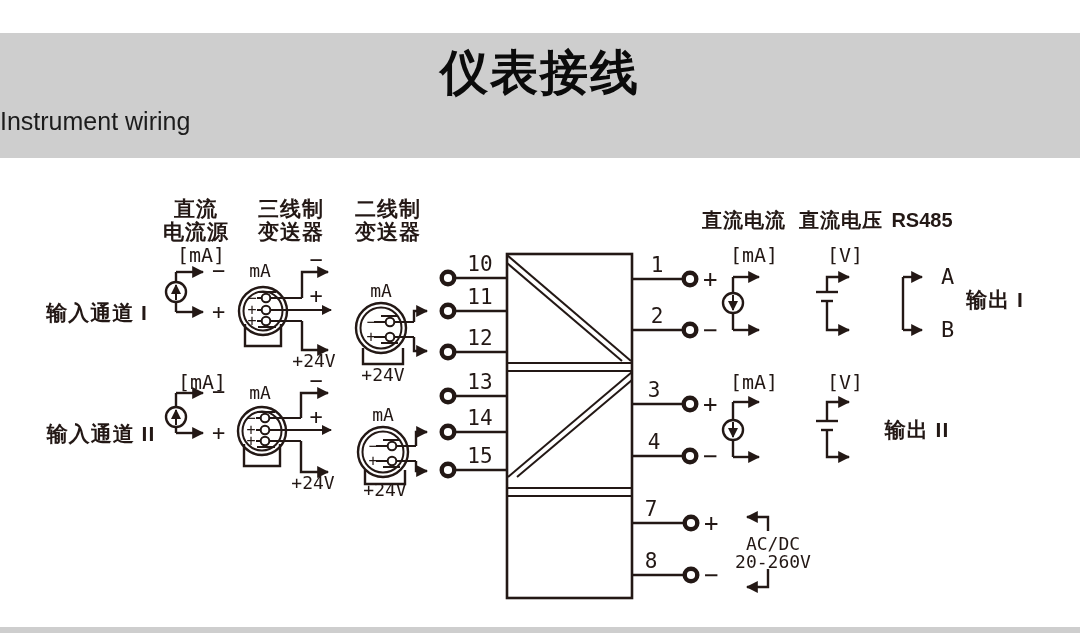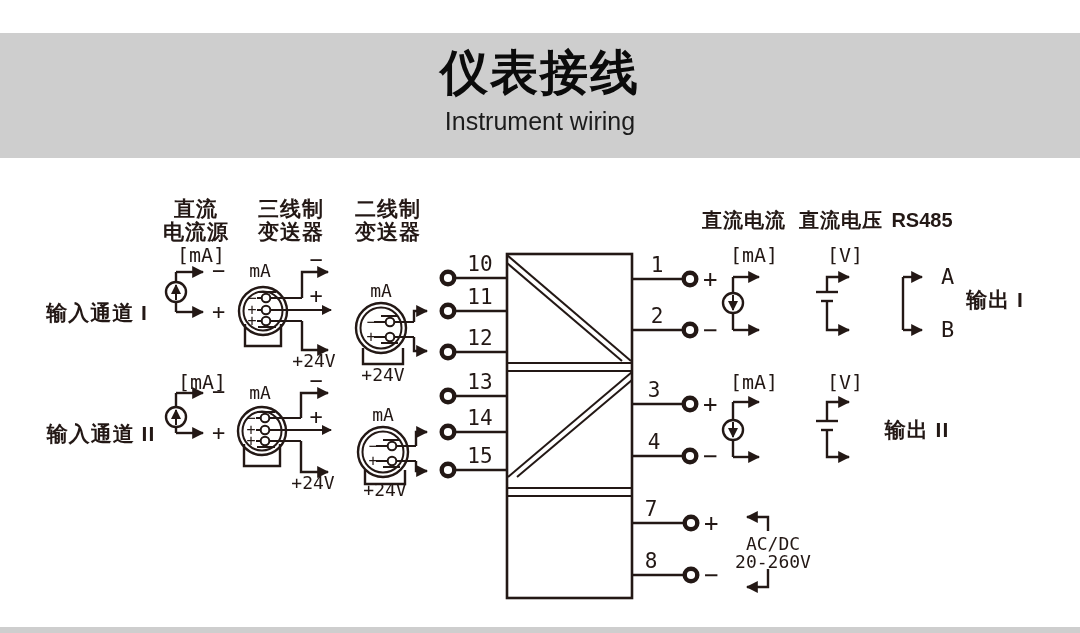--- a/index.html
+++ b/index.html
@@ -1,21 +1,21 @@
 <!DOCTYPE html>
 <html><head>
 <meta charset="utf-8">
 <style>
   html,body{margin:0;padding:0;background:#fff;width:1080px;height:633px;overflow:hidden;}
   .stage{position:relative;width:1080px;height:633px;background:#fff;font-family:"Liberation Sans",sans-serif;}
   .band{position:absolute;left:0;top:33px;width:1080px;height:125px;background:#cecece;}
   .band-bottom{position:absolute;left:0;top:627px;width:1080px;height:6px;background:#cecece;}
   .title{position:absolute;left:0;top:8px;width:100%;text-align:center;
          font-size:48px;font-weight:bold;color:#0b0b0b;letter-spacing:2px;}
-  .subtitle{position:absolute;left:0;top:74px;width:100%;text-align:center;
+  .subtitle{position:absolute;left:0;top:74px;width:100%;text-align:left;
          font-size:25px;font-weight:400;color:#1c1c1c;}
   svg{position:absolute;left:0;top:0;}
   .ln{stroke:#231815;stroke-width:2.4;fill:none;}
   .thin{stroke:#231815;stroke-width:2;fill:none;}
   .blk{stroke:#231815;stroke-width:2.6;fill:#fff;}
   .circ{stroke:#231815;stroke-width:2.4;fill:#fff;}
   .tin{stroke:#231815;stroke-width:2;fill:#fff;}
   .term{stroke:#231815;stroke-width:4.4;fill:#fff;}
   text{fill:#231815;}
   .cjk{font:600 21px "Liberation Sans",sans-serif;letter-spacing:1px;}

